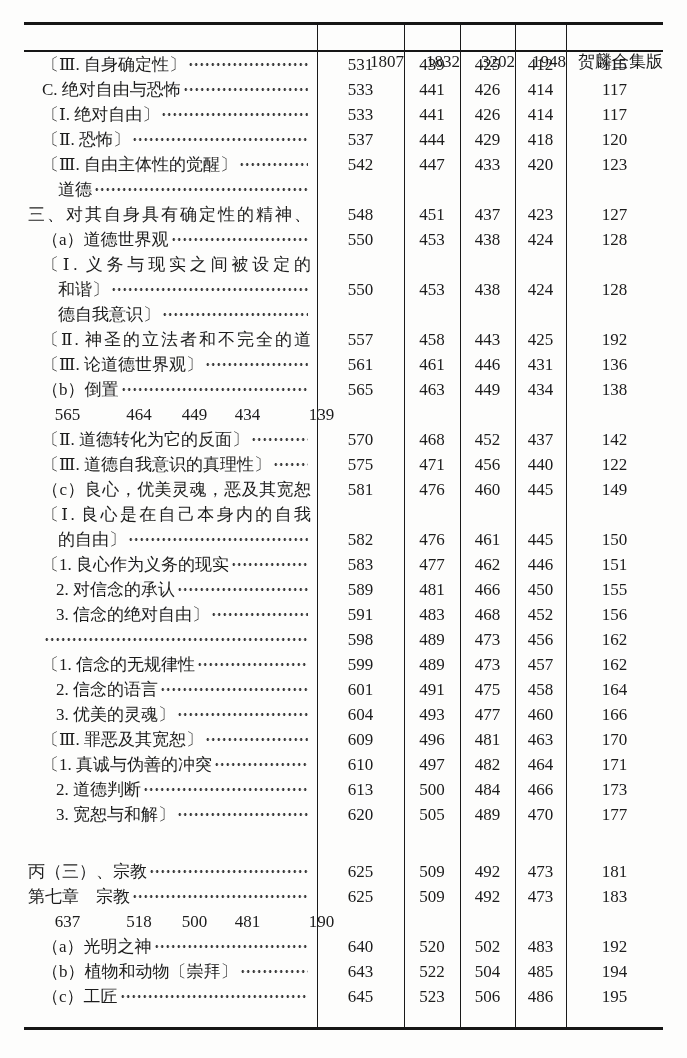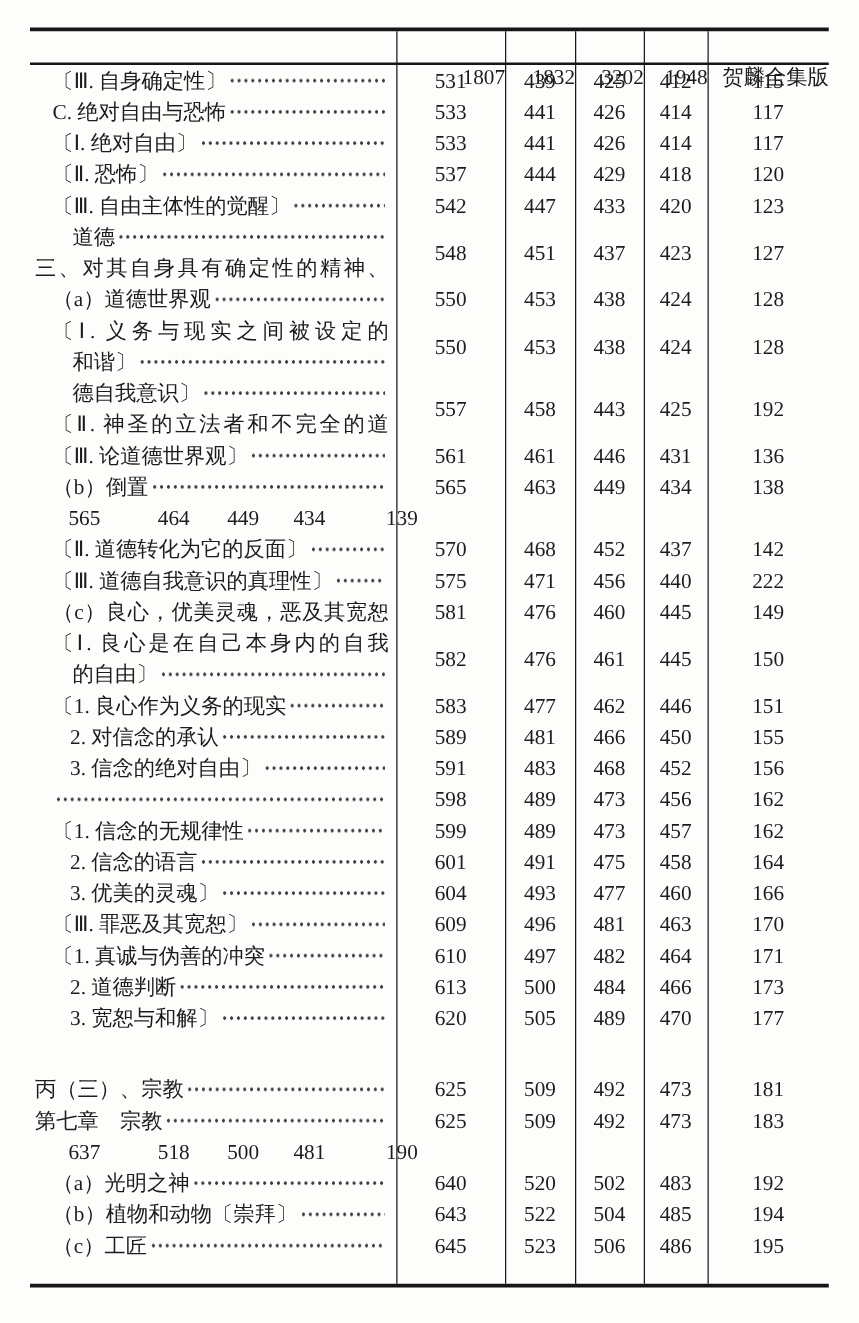--- a/index.html
+++ b/index.html
@@ -21,21 +21,21 @@
     border-bottom:3.5px solid #161616;
     font-size:17px;
   }
   .grid{position:absolute;top:0;bottom:0;left:0;right:0;pointer-events:none;}
   .vline{position:absolute;top:0;bottom:0;width:1.5px;background:#1a1a1a;}
   .v0{left:292.5px}.v1{left:379.5px}.v2{left:435.5px}.v3{left:490.5px}.v4{left:541.5px}
   .header{display:flex;height:25px;border-bottom:2px solid #161616;}
   .hcell{flex:none;text-align:right;line-height:25px;margin-top:24px;}
   .w-title{width:293px}.w0{width:87px}.w1{width:56px}.w2{width:55px}.w3{width:51px}.w4{width:97px}
   .tbody{position:relative;}
-  .row{display:flex;align-items:center;font-family:Liberation Serif, serif;}
+  .row{display:flex;align-items:flex-end;}
   .cell{flex:none;box-sizing:border-box;}
   .title-cell{width:293px;padding-right:6px;}
   .ind0{padding-left:4px}.ind1{padding-left:18px}.ind2{padding-left:32px}
   .ind0 .cont{padding-left:30px}.ind1 .cont{padding-left:16px}
   .line{display:flex;height:25px;line-height:25px;align-items:center;}
   .txt{display:block;white-space:pre;}
   .line.justify .txt{flex:1;text-align:justify;text-align-last:justify;}
   .leader{
     flex:1;height:25px;margin:0 3px 0 2px;
     background-image:radial-gradient(circle,#3c3c3c 1.15px,transparent 1.5px);
@@ -245,21 +245,21 @@
           <div class="cell title-cell ind1">
             <div class="line">
               <span class="txt">〔Ⅲ. 道德自我意识的真理性〕</span>
               <span class="leader"></span>
             </div>
           </div>
           <div class="cell num w0">575</div>
           <div class="cell num w1">471</div>
           <div class="cell num w2">456</div>
           <div class="cell num w3">440</div>
-          <div class="cell num w4">222</div>
+          <div class="cell num w4">122</div>
         </div>
         <div class="row">
           <div class="cell title-cell ind1">
             <div class="line justify">
               <span class="txt">（c）良心，优美灵魂，恶及其宽恕</span>
             </div>
           </div>
           <div class="cell num w0">581</div>
           <div class="cell num w1">476</div>
           <div class="cell num w2">460</div>

